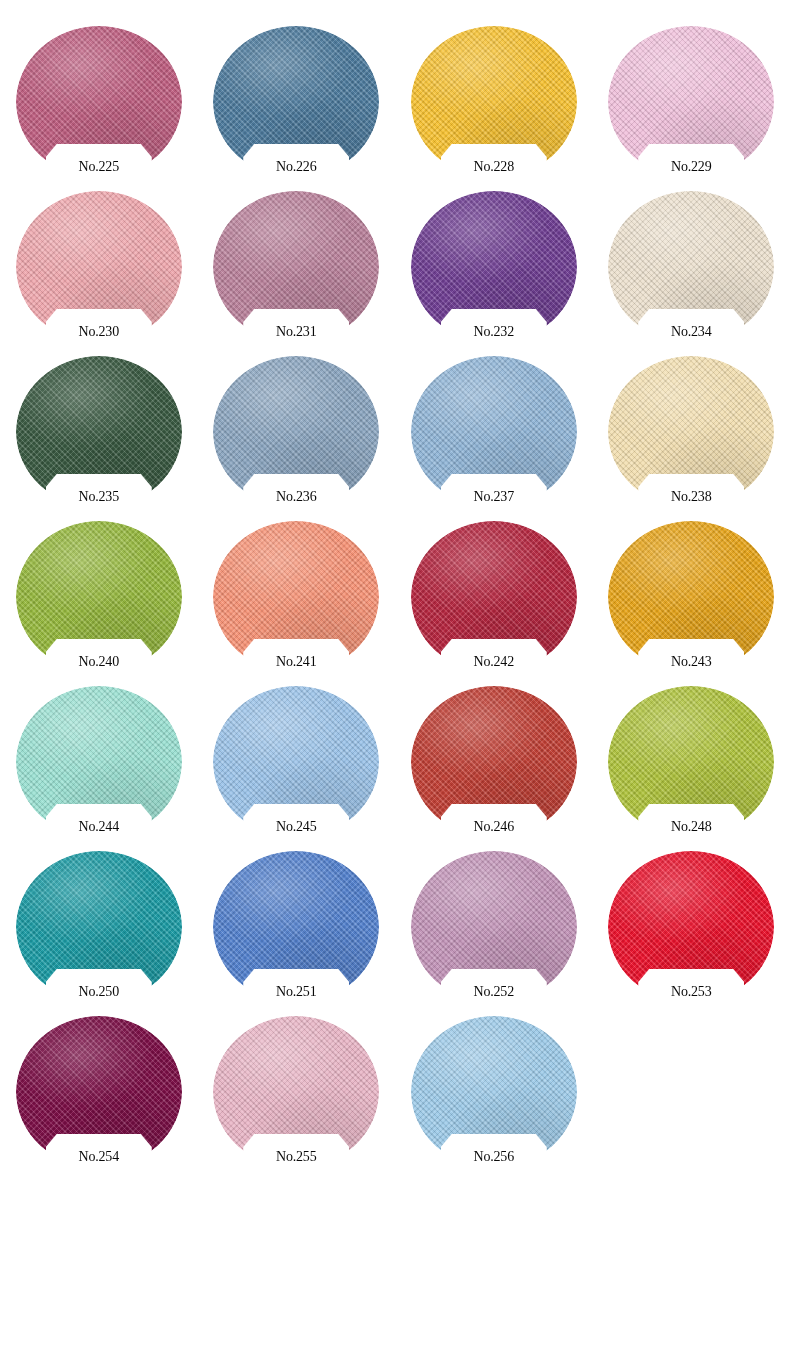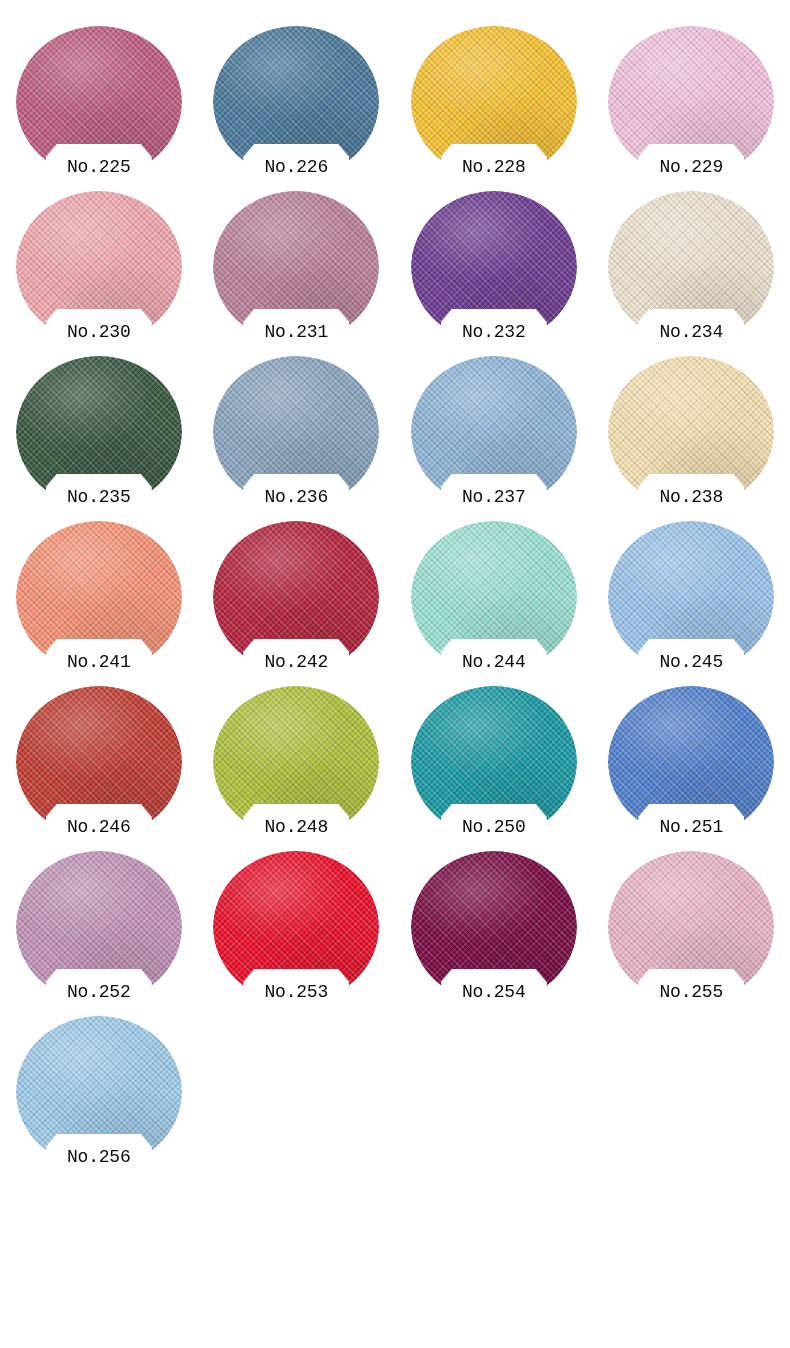--- a/index.html
+++ b/index.html
@@ -105,22 +105,22 @@
     z-index: 3;
   }
 
   .swatch-label-text {
     position: absolute;
     left: 50%;
     transform: translateX(-50%);
     bottom: 13px;
     width: 120px;
     text-align: center;
-    font-family: Liberation Mono, monospace;
-    font-size: 18px;
+    font-family: Liberation Serif, serif;
+    font-size: 14px;
     line-height: 22px;
     letter-spacing: -0.2px;
     color: #0a0a0a;
     z-index: 4;
     white-space: nowrap;
   }
 </style>
 </head>
 <body>
 
@@ -228,38 +228,56 @@
       <div class="swatch-disc">
         <div class="swatch-color" style="background-color: rgb(242, 223, 178);"></div>
         <div class="swatch-texture"></div>
         <div class="swatch-sheen"></div>
       </div>
       <div class="swatch-label-notch"></div>
       <div class="swatch-label-text">No.238</div>
     </div>
     <div class="swatch-cell">
       <div class="swatch-disc">
+        <div class="swatch-color" style="background-color: rgb(149, 183, 63);"></div>
+        <div class="swatch-texture"></div>
+        <div class="swatch-sheen"></div>
+      </div>
+      <div class="swatch-label-notch"></div>
+      <div class="swatch-label-text">No.240</div>
+    </div>
+    <div class="swatch-cell">
+      <div class="swatch-disc">
         <div class="swatch-color" style="background-color: rgb(245, 148, 120);"></div>
         <div class="swatch-texture"></div>
         <div class="swatch-sheen"></div>
       </div>
       <div class="swatch-label-notch"></div>
       <div class="swatch-label-text">No.241</div>
     </div>
     <div class="swatch-cell">
       <div class="swatch-disc">
         <div class="swatch-color" style="background-color: rgb(180, 39, 64);"></div>
         <div class="swatch-texture"></div>
         <div class="swatch-sheen"></div>
       </div>
       <div class="swatch-label-notch"></div>
       <div class="swatch-label-text">No.242</div>
     </div>
     <div class="swatch-cell">
       <div class="swatch-disc">
+        <div class="swatch-color" style="background-color: rgb(229, 164, 28);"></div>
+        <div class="swatch-texture"></div>
+        <div class="swatch-sheen"></div>
+      </div>
+      <div class="swatch-label-notch"></div>
+      <div class="swatch-label-text">No.243</div>
+    </div>
+    <div class="swatch-cell">
+      <div class="swatch-disc">
         <div class="swatch-color" style="background-color: rgb(156, 224, 210);"></div>
         <div class="swatch-texture"></div>
         <div class="swatch-sheen"></div>
       </div>
       <div class="swatch-label-notch"></div>
       <div class="swatch-label-text">No.244</div>
     </div>
     <div class="swatch-cell">
       <div class="swatch-disc">
         <div class="swatch-color" style="background-color: rgb(156, 195, 232);"></div>

